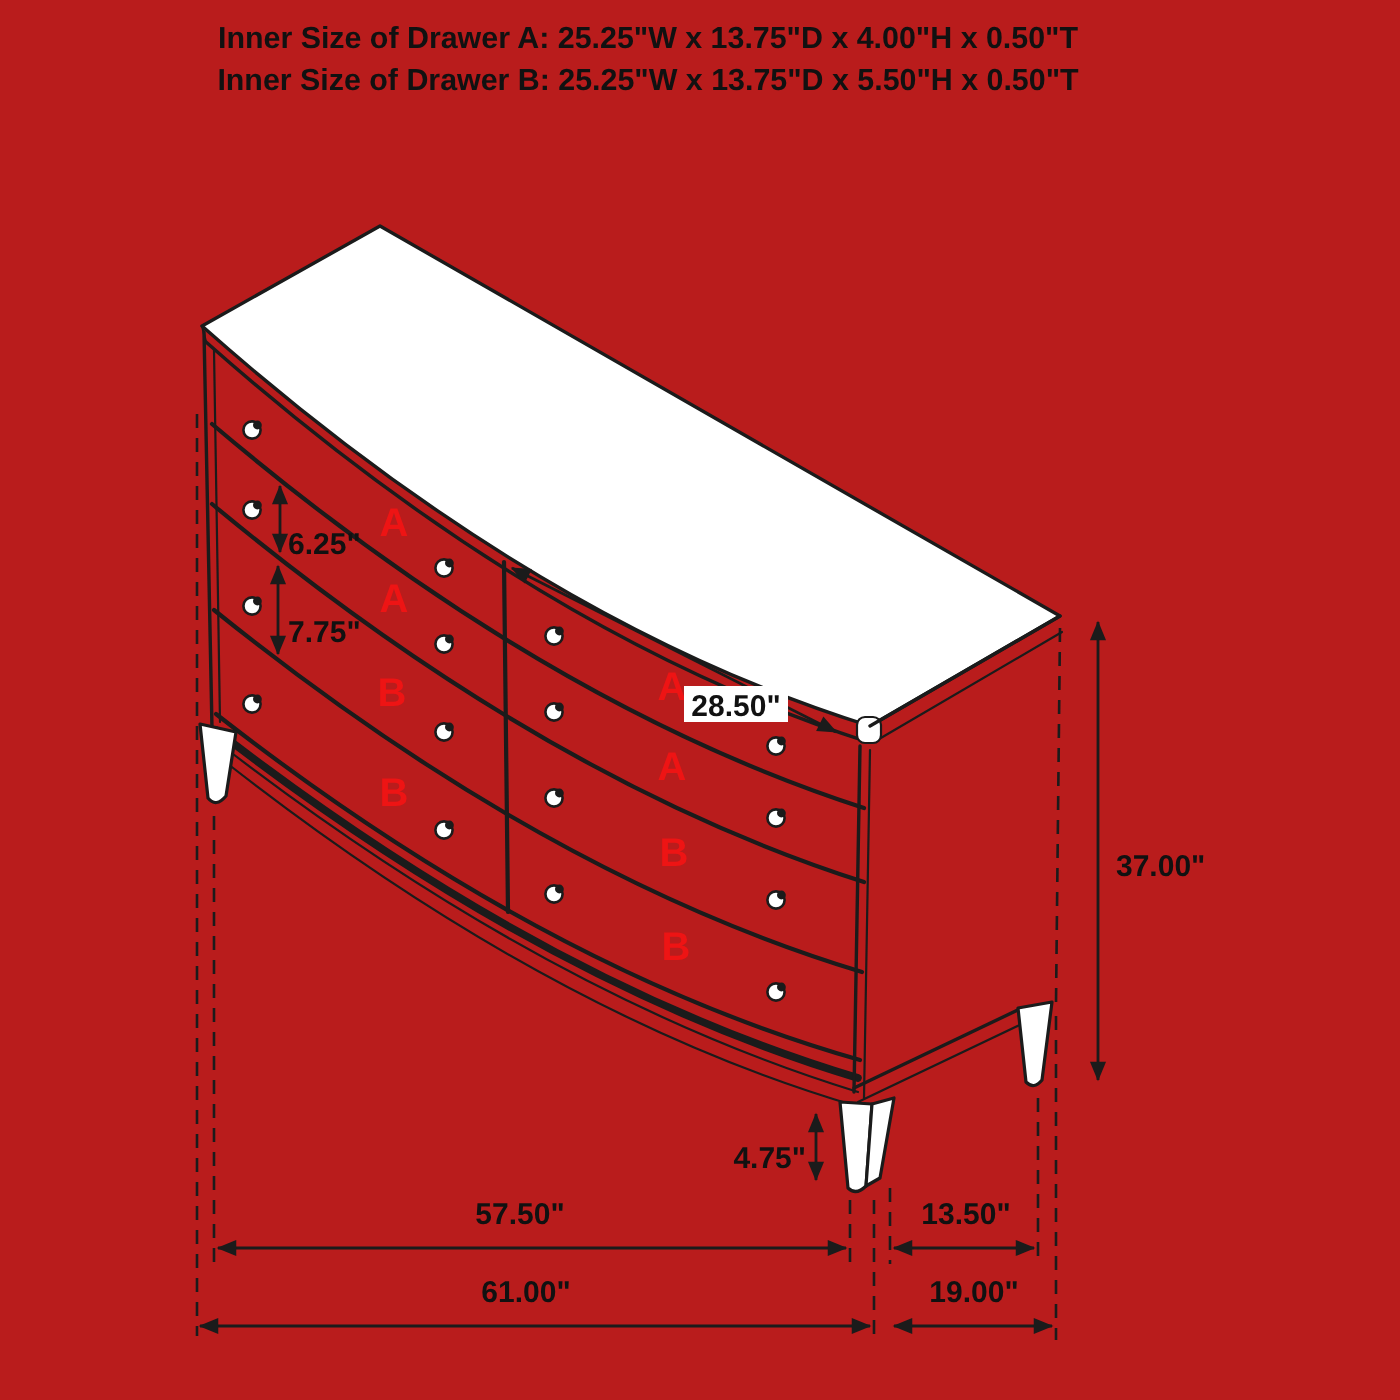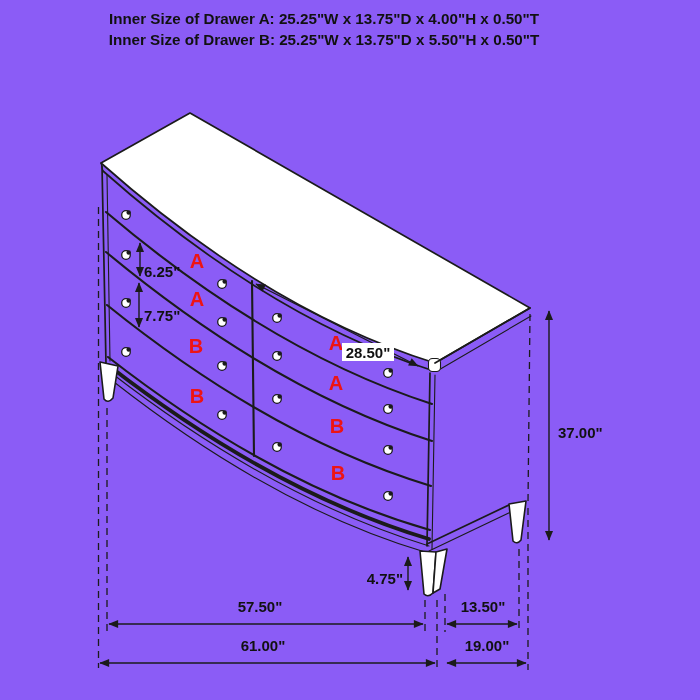--- a/index.html
+++ b/index.html
@@ -1,16 +1,16 @@
 <!DOCTYPE html>
 <html style="--line: #1b1b1b; --drawer-label: #ee1414;"><head>
 <meta charset="utf-8">
 <style>
   html,body{margin:0;padding:0;background:#ffffff;}
-  .stage{position:relative;width:700px;height:700px;background:#8b5cf6;overflow:hidden;
+  .stage{position:relative;width:700px;height:700px;background:#b91c1c;overflow:hidden;
          font-family:"Liberation Sans", sans-serif;}
   svg{display:block;}
   .ln   {stroke:var(--line,#1b1b1b);fill:none;stroke-width:1.7;stroke-linecap:round;stroke-linejoin:round;}
   .ln2  {stroke:var(--line,#1b1b1b);fill:none;stroke-width:2.1;stroke-linecap:round;}
   .thin {stroke:var(--line,#1b1b1b);fill:none;stroke-width:1.1;stroke-linecap:round;}
   .thick{stroke:var(--line,#1b1b1b);fill:none;stroke-width:3.8;stroke-linecap:round;}
   .dash {stroke:var(--line,#1b1b1b);fill:none;stroke-width:1.3;stroke-dasharray:7 5;}
   .dim  {stroke:var(--line,#1b1b1b);fill:none;stroke-width:1.4;}
   .fillw{fill:#ffffff;}
   .leg  {fill:#ffffff;stroke:var(--line,#1b1b1b);stroke-width:1.6;stroke-linejoin:round;}

